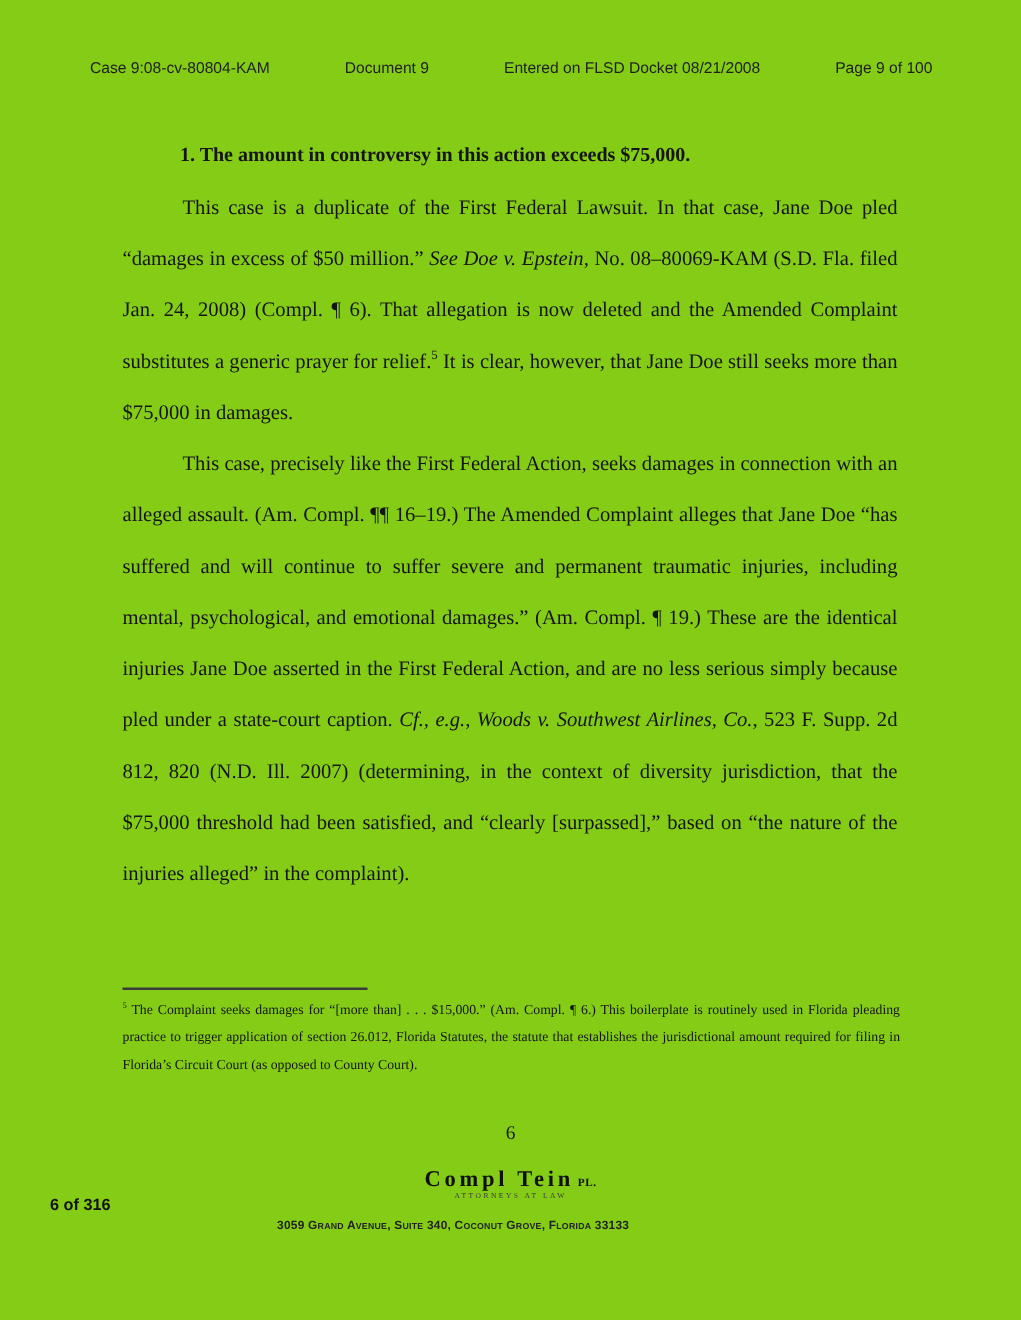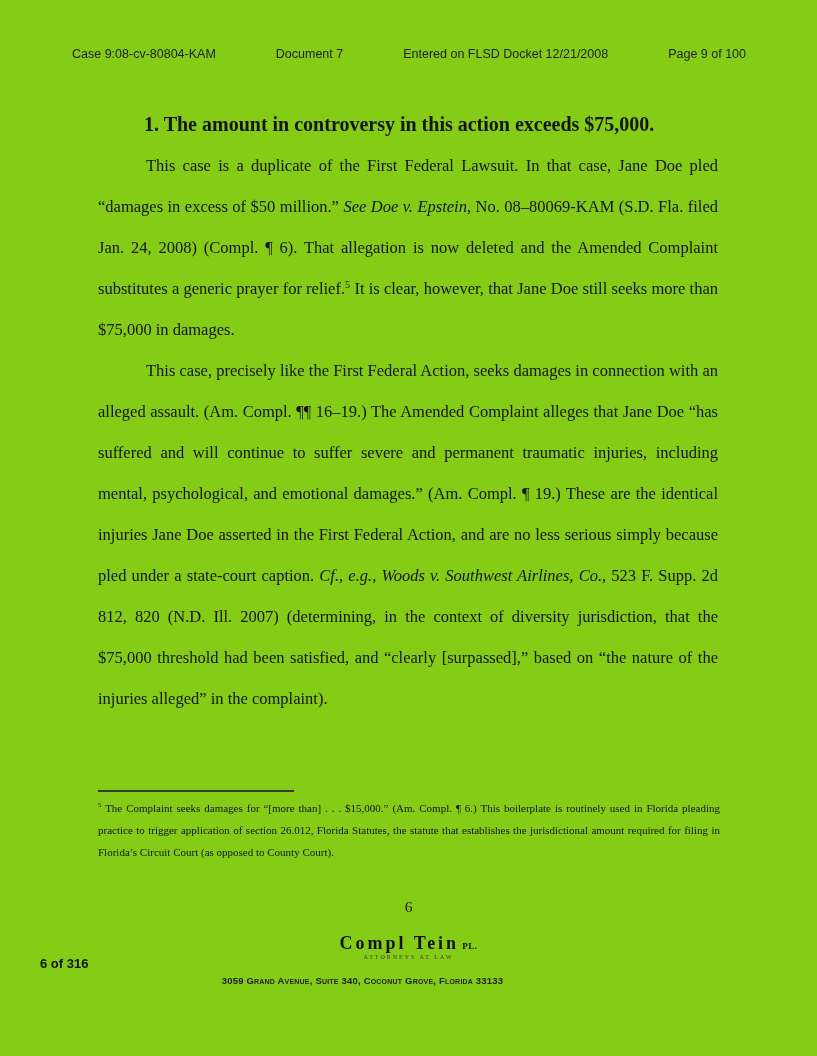--- a/index.html
+++ b/index.html
@@ -32,21 +32,21 @@
     font-family: "Liberation Serif", "DejaVu Serif", serif;
     font-size: 16.5px;
     line-height: 41px;
     text-align: justify;
     color: #151515;
   }
   .heading {
     margin: 0;
     text-indent: 46px;
     font-weight: 700;
-    font-size: 20px;
+    font-size: 16px;
     text-align: left;
     white-space: nowrap;
   }
   .para { margin: 0; text-indent: 48px; }
   .i { font-style: italic; }
   sup { font-size: 0.62em; vertical-align: super; line-height: 0; }
 
   
   .footnote-rule {
     position: absolute;
@@ -117,22 +117,22 @@
     color: #111111;
   }
 </style>
 </head>
 <body>
 
 <div class="page">
 
   <header class="doc-header">
     <span>Case 9:08-cv-80804-KAM</span>
-    <span>Document 7</span>
-    <span>Entered on FLSD Docket 12/21/2008</span>
+    <span>Document 9</span>
+    <span>Entered on FLSD Docket 08/21/2008</span>
     <span>Page 9 of 100</span>
   </header>
 
   <main class="doc-body">
     <p class="heading">1.  The amount in controversy in this action exceeds $75,000.</p>
     <p class="para"><span>This case is a duplicate of the First Federal Lawsuit.  In that case, Jane Doe pled “damages in excess of $50 million.”  </span><span class="i">See Doe v. Epstein</span><span>, No. 08–80069-KAM (S.D. Fla. filed Jan. 24, 2008) (Compl. ¶ 6).  That allegation is now deleted and the Amended Complaint substitutes a generic prayer for relief.</span><sup>5</sup><span>  It is clear, however, that Jane Doe still seeks more than $75,000 in damages.</span></p>
     <p class="para"><span>This case, precisely like the First Federal Action, seeks damages in connection with an alleged assault.  (Am. Compl. ¶¶ 16–19.)   The Amended Complaint alleges that Jane Doe “has suffered and will continue to suffer severe and permanent traumatic injuries, including mental, psychological, and emotional damages.” (Am. Compl. ¶ 19.)  These are the identical injuries Jane Doe asserted in the First Federal Action, and are no less serious simply because pled under a state-court caption.  </span><span class="i">Cf., e.g.</span><span>, </span><span class="i">Woods v. Southwest Airlines, Co.</span><span>, 523 F. Supp. 2d 812, 820 (N.D. Ill. 2007) (determining, in the context of diversity jurisdiction, that the $75,000 threshold had been satisfied, and “clearly [surpassed],” based on “the nature of the injuries alleged” in the complaint).</span></p>
   </main>
 
   <div class="footnote-rule"></div>

